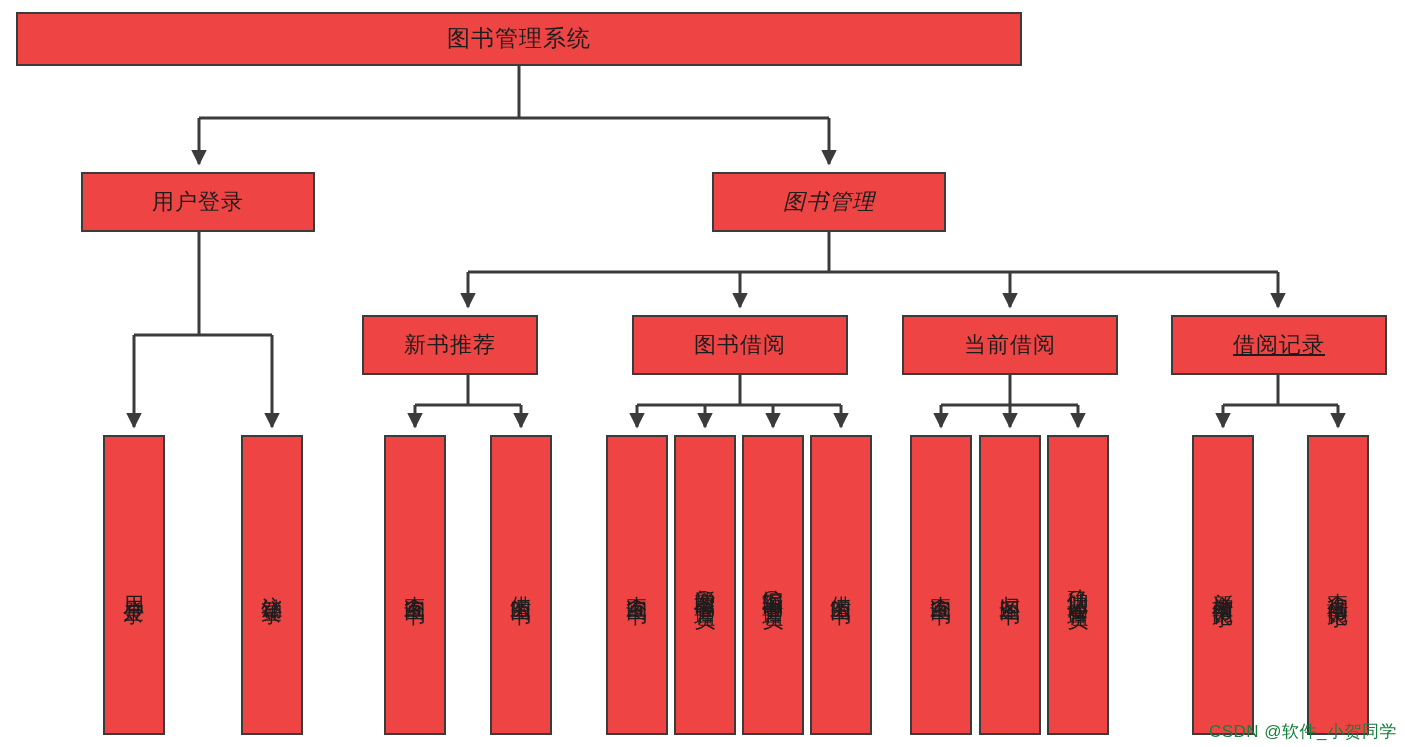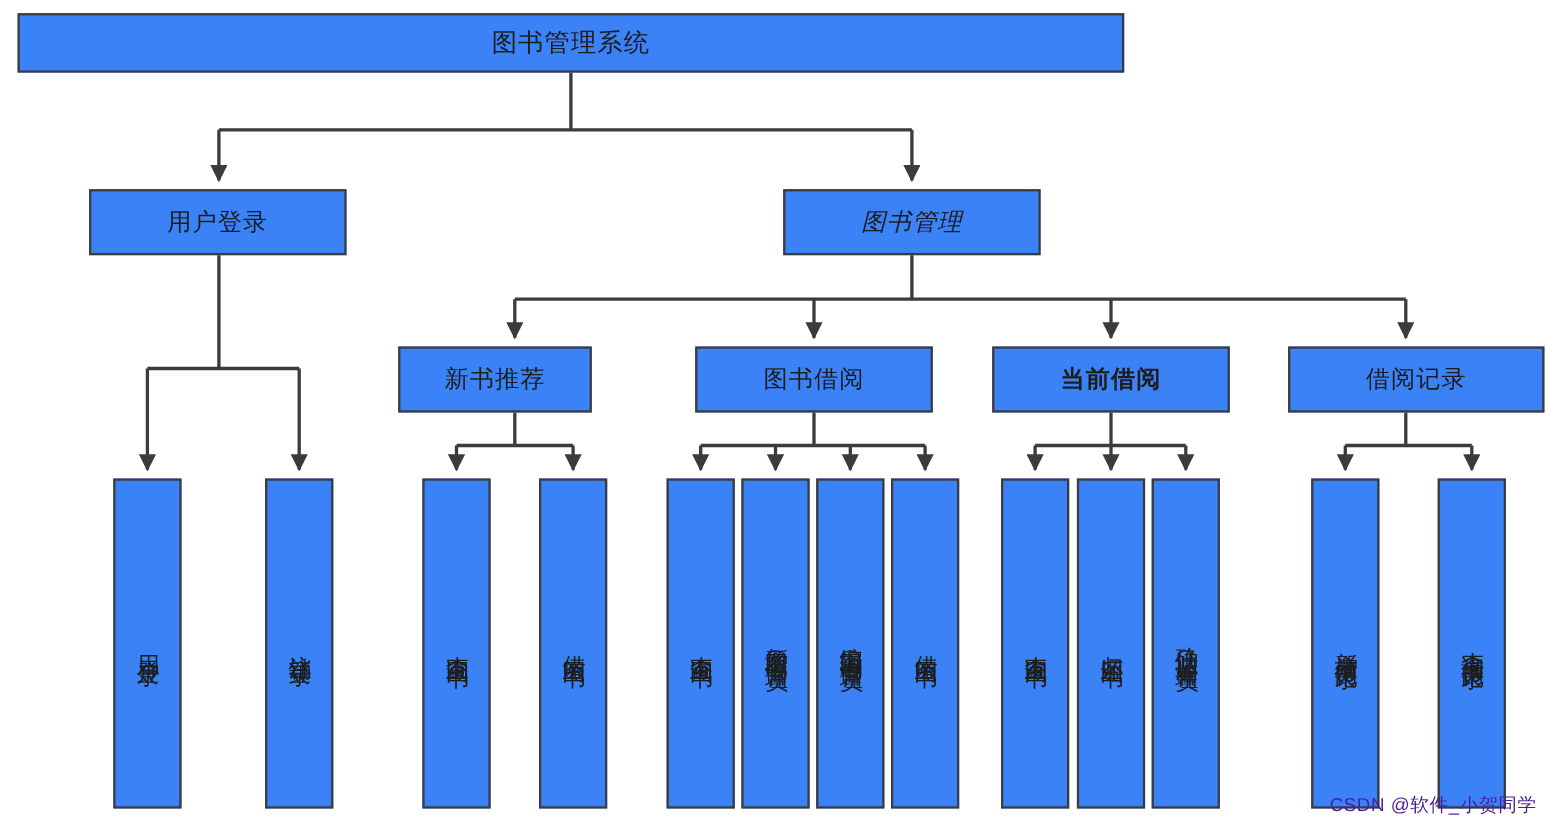--- a/index.html
+++ b/index.html
@@ -8,21 +8,21 @@
     background:#ffffff;
     font-family:"Liberation Sans","DejaVu Sans",sans-serif;
     overflow:hidden;
   }
   #diagram{position:relative;width:1405px;height:747px;}
   svg.connectors{position:absolute;left:0;top:0;width:1405px;height:747px;}
 
   .node{
     position:absolute;
     box-sizing:border-box;
-    background:#3b82f6;
+    background:#ef4444;
     border:2.5px solid #3b3b3b;
     display:flex;
     align-items:center;
     justify-content:center;
     color:#1d1d1d;
   }
   .node.horiz .label{
     font-size:22px;
     line-height:1.1;
     letter-spacing:1px;
@@ -41,21 +41,21 @@
     white-space:nowrap;
     text-align:center;
   }
   .node.root .label{font-size:23px;}
 
   #watermark{
     position:absolute;
     right:8px;
     bottom:4px;
     font-size:17px;
-    color:#4c1d95;
+    color:#15803d;
     white-space:nowrap;
     letter-spacing:0.5px;
     pointer-events:none;
   }
 </style>
 </head>
 <body>
 
 <div id="diagram">
 
@@ -120,24 +120,24 @@
   <div class="node horiz" style="left:712px;top:172px;width:234px;height:60px;font-style:italic;">
     <span class="label">图书管理</span>
   </div>
 
   <div class="node horiz" style="left:362px;top:315px;width:176px;height:60px;">
     <span class="label">新书推荐</span>
   </div>
   <div class="node horiz" style="left:632px;top:315px;width:216px;height:60px;justify-content:center;">
     <span class="label">图书借阅</span>
   </div>
-  <div class="node horiz" style="left:902px;top:315px;width:216px;height:60px;font-weight:bold;">
+  <div class="node horiz" style="left:902px;top:315px;width:216px;height:60px;">
     <span class="label">当前借阅</span>
   </div>
-  <div class="node horiz" style="left:1171px;top:315px;width:233px;height:60px;">
+  <div class="node horiz" style="left:1171px;top:315px;width:216px;height:60px;text-decoration:underline;">
     <span class="label">借阅记录</span>
   </div>
 
   <div class="node vert" style="left:103px;top:435px;width:62px;height:300px;">
     <span class="label">用户登录</span>
   </div>
   <div class="node vert" style="left:241px;top:435px;width:62px;height:300px;">
     <span class="label">注销登录</span>
   </div>
 

